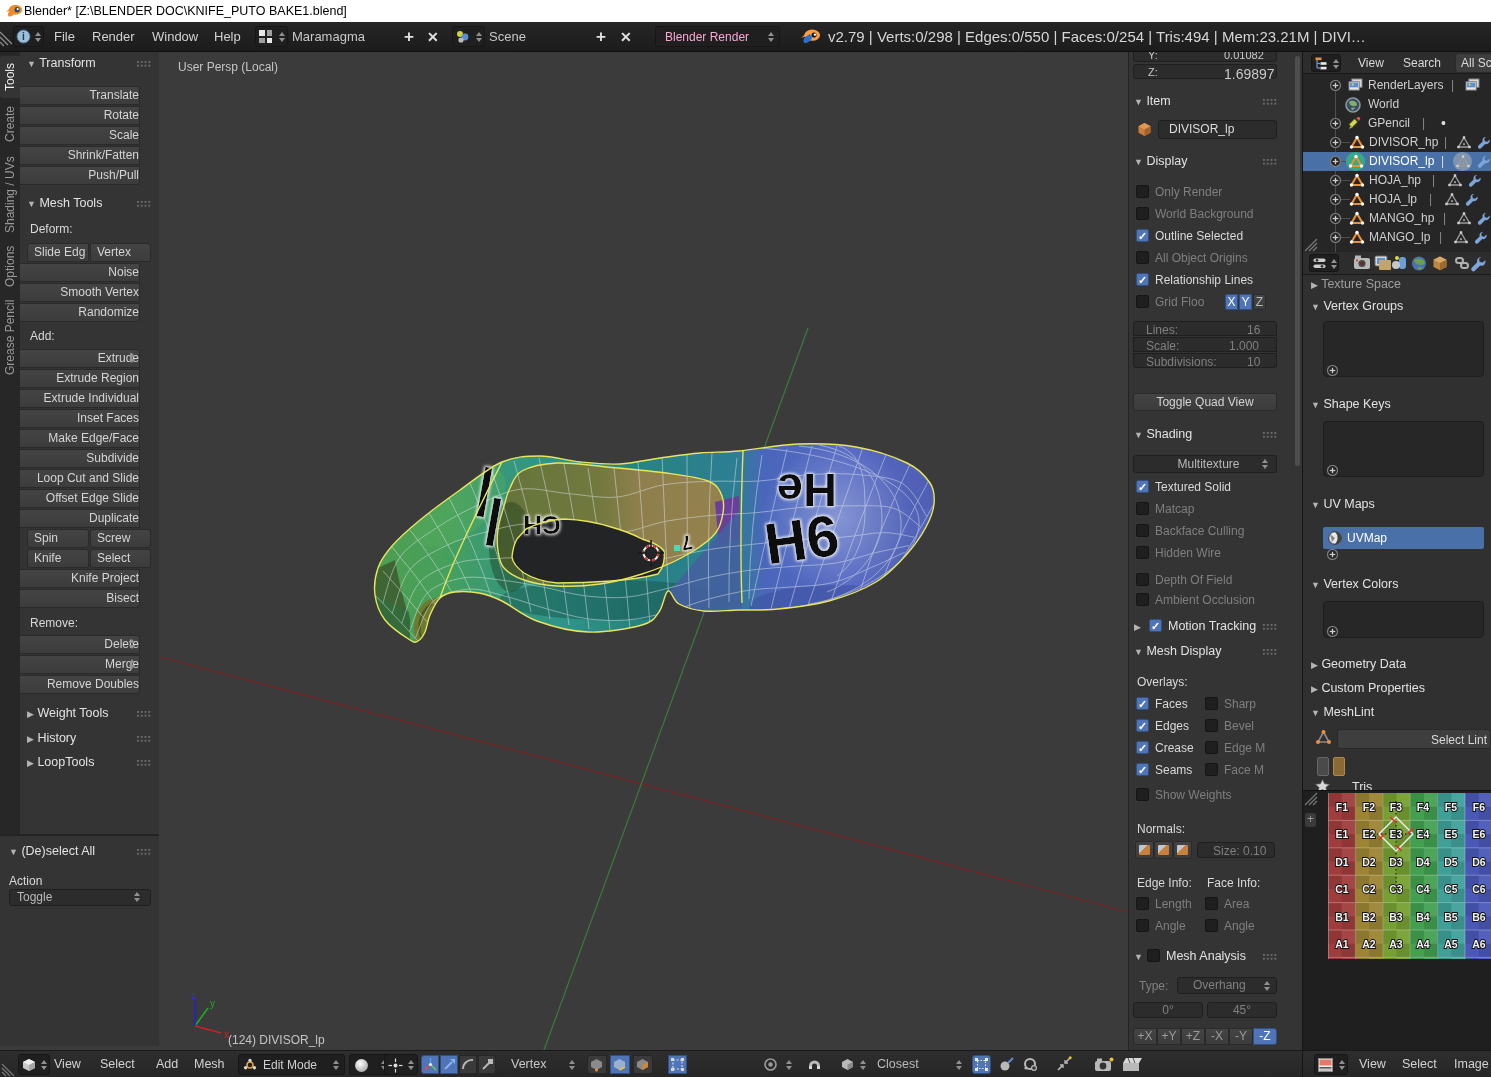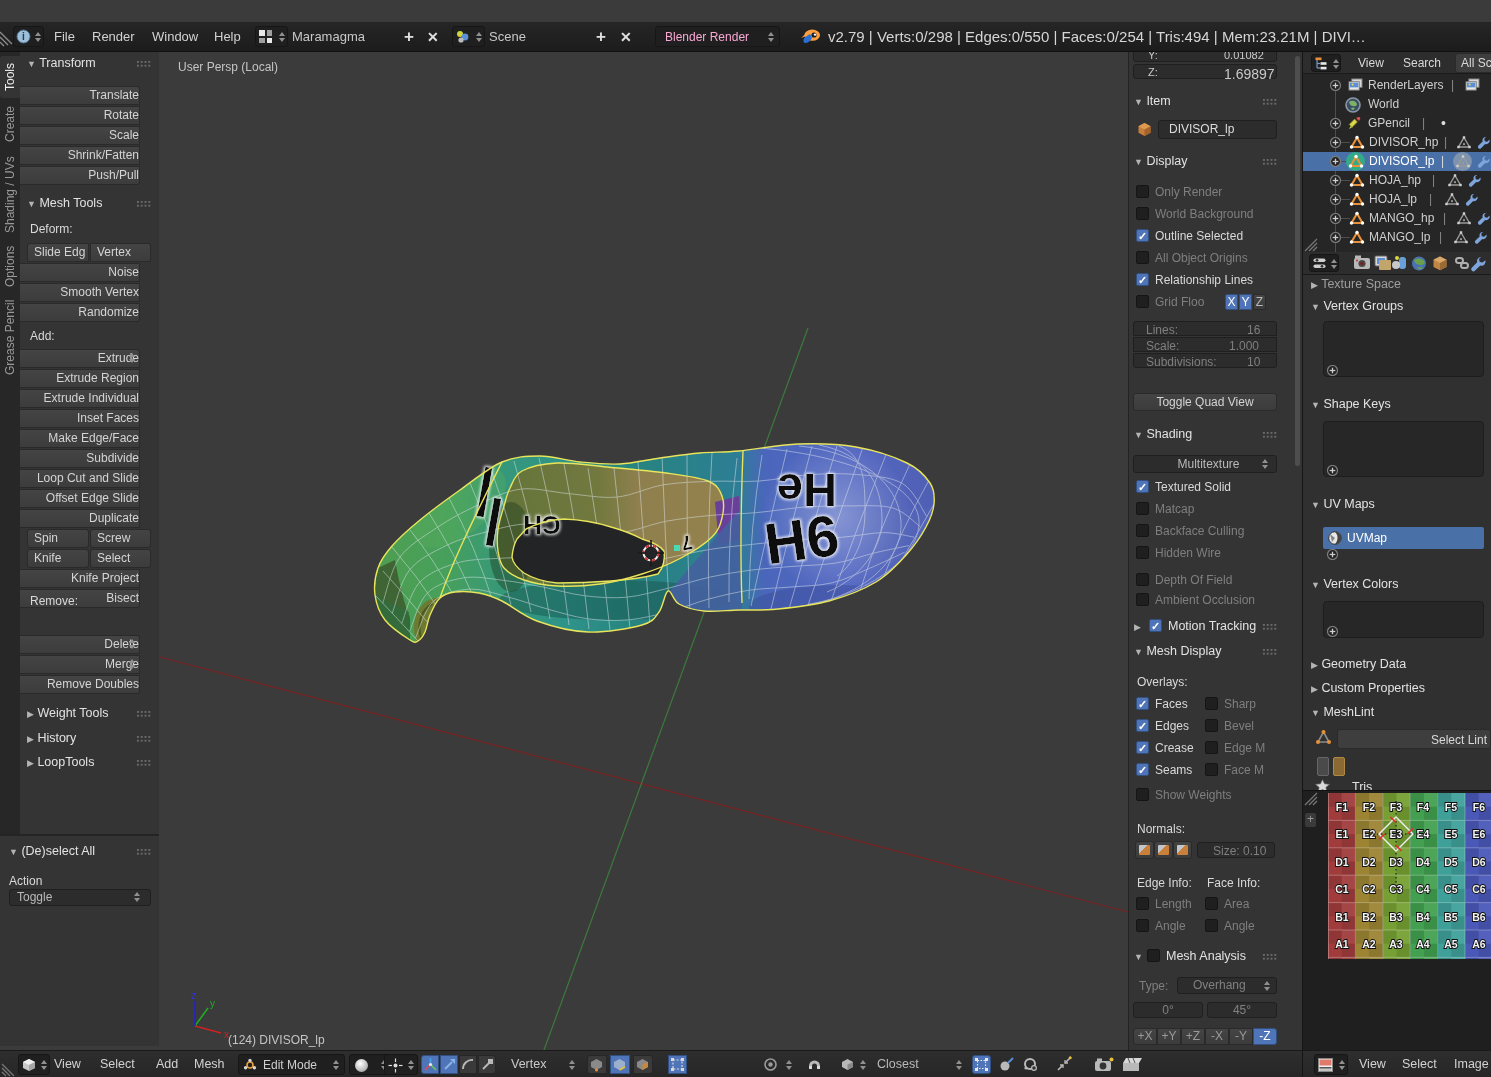--- a/index.html
+++ b/index.html
@@ -112,20 +112,30 @@
       <path d="M10.5 2 a3.6 3.6 0 0 0 -3.4 4.8 L2.6 11.3 a1.9 1.9 0 1 0 2.7 2.7 L9.8 9.5 a3.6 3.6 0 0 0 4.6 -4.6 L12 7.2 L9.4 6.6 L8.8 4 L11.2 1.7 A3.6 3.6 0 0 0 10.5 2 Z" fill="#7ea6dc"></path>
     </g>
     <g id="pluscirc">
       <circle cx="5.5" cy="5.5" r="5" fill="#232323" stroke="#7e7e7e" stroke-width="1.2"></circle>
       <line x1="2.7" y1="5.5" x2="8.3" y2="5.5" stroke="#cfcfcf" stroke-width="1.3"></line>
       <line x1="5.5" y1="2.7" x2="5.5" y2="8.3" stroke="#cfcfcf" stroke-width="1.3"></line>
     </g>
   </defs>
 </svg>
 
+<div id="titlebar" class="abs">
+  <svg class="abs" style="left:5px;top:2px" width="18" height="18" viewBox="0 0 21 21">
+    <ellipse cx="12.2" cy="9.2" rx="7.8" ry="5.6" fill="#f08a28"></ellipse>
+    <circle cx="14" cy="9" r="3.1" fill="#1e4a7a"></circle>
+    <circle cx="14.8" cy="8.2" r="1.3" fill="#fff"></circle>
+    <path d="M1 12 L9.5 4.2 L12 7.8 Z" fill="#f08a28"></path>
+    <path d="M4.2 16.8 C2.6 14.6 3.4 12 6 10.4 L10 8 L12 12 C10 15.8 6.4 17.6 4.2 16.8 Z" fill="#f08a28"></path>
+  </svg>
+  <span class="abs" style="left:24px;font-size:12.5px">Blender* [Z:\BLENDER DOC\KNIFE_PUTO BAKE1.blend]</span>
+</div>
 
 <div id="infobar" class="abs">
   <svg class="abs" style="left:0;top:8px" width="14" height="22" viewBox="0 0 14 22">
     <g stroke="#8a8a8a" stroke-width="1.3">
       <line x1="0" y1="2" x2="12" y2="14"></line>
           <line x1="0" y1="7" x2="8" y2="15"></line>
       <line x1="0" y1="12" x2="4" y2="16"></line>
         </g>
   </svg>
   <div class="hdrbtn" style="left:13px;top:4px;width:31px;height:21px;background:#1f1f1f">
@@ -352,21 +362,21 @@
   <div class="btn tb" style="top:417px">Loop Cut and Slide</div>
   <div class="btn tb" style="top:437px">Offset Edge Slide</div>
   <div class="btn tb" style="top:457px">Duplicate</div>
   <div class="btn" style="left:27px;top:477px;width:62px;height:19px;text-align:left;padding-left:6px;line-height:17px">Spin</div>
   <div class="btn" style="left:90px;top:477px;width:61px;height:19px;text-align:left;padding-left:6px;line-height:17px">Screw</div>
   <div class="btn" style="left:27px;top:497px;width:62px;height:19px;text-align:left;padding-left:6px;line-height:17px">Knife</div>
   <div class="btn" style="left:90px;top:497px;width:61px;height:19px;text-align:left;padding-left:6px;line-height:17px">Select</div>
   <div class="btn tb" style="top:517px">Knife Project</div>
   <div class="btn tb" style="top:537px;border-radius:0 0 3px 3px">Bisect</div>
 
-  <div class="lbl" style="left:30px;top:542px">Remove:</div>
+  <div class="lbl" style="left:30px;top:564px">Remove:</div>
   <div class="btn tb" style="top:583px;border-radius:3px 3px 0 0">Delete<div class="updn" style="left:112px;top:3px"></div></div>
   <div class="btn tb" style="top:603px">Merge<div class="updn" style="left:112px;top:3px"></div></div>
   <div class="btn tb" style="top:623px;border-radius:0 0 3px 3px">Remove Doubles</div>
 
   <div class="phdr" style="left:27px;top:654px"><span class="tri">▶</span> Weight Tools</div>
   <div class="grip" style="left:136px;top:658px"></div>
   <div class="phdr" style="left:27px;top:679px"><span class="tri">▶</span> History</div>
   <div class="grip" style="left:136px;top:683px"></div>
   <div class="phdr" style="left:27px;top:703px"><span class="tri">▶</span> LoopTools</div>
   <div class="grip" style="left:136px;top:707px"></div>

